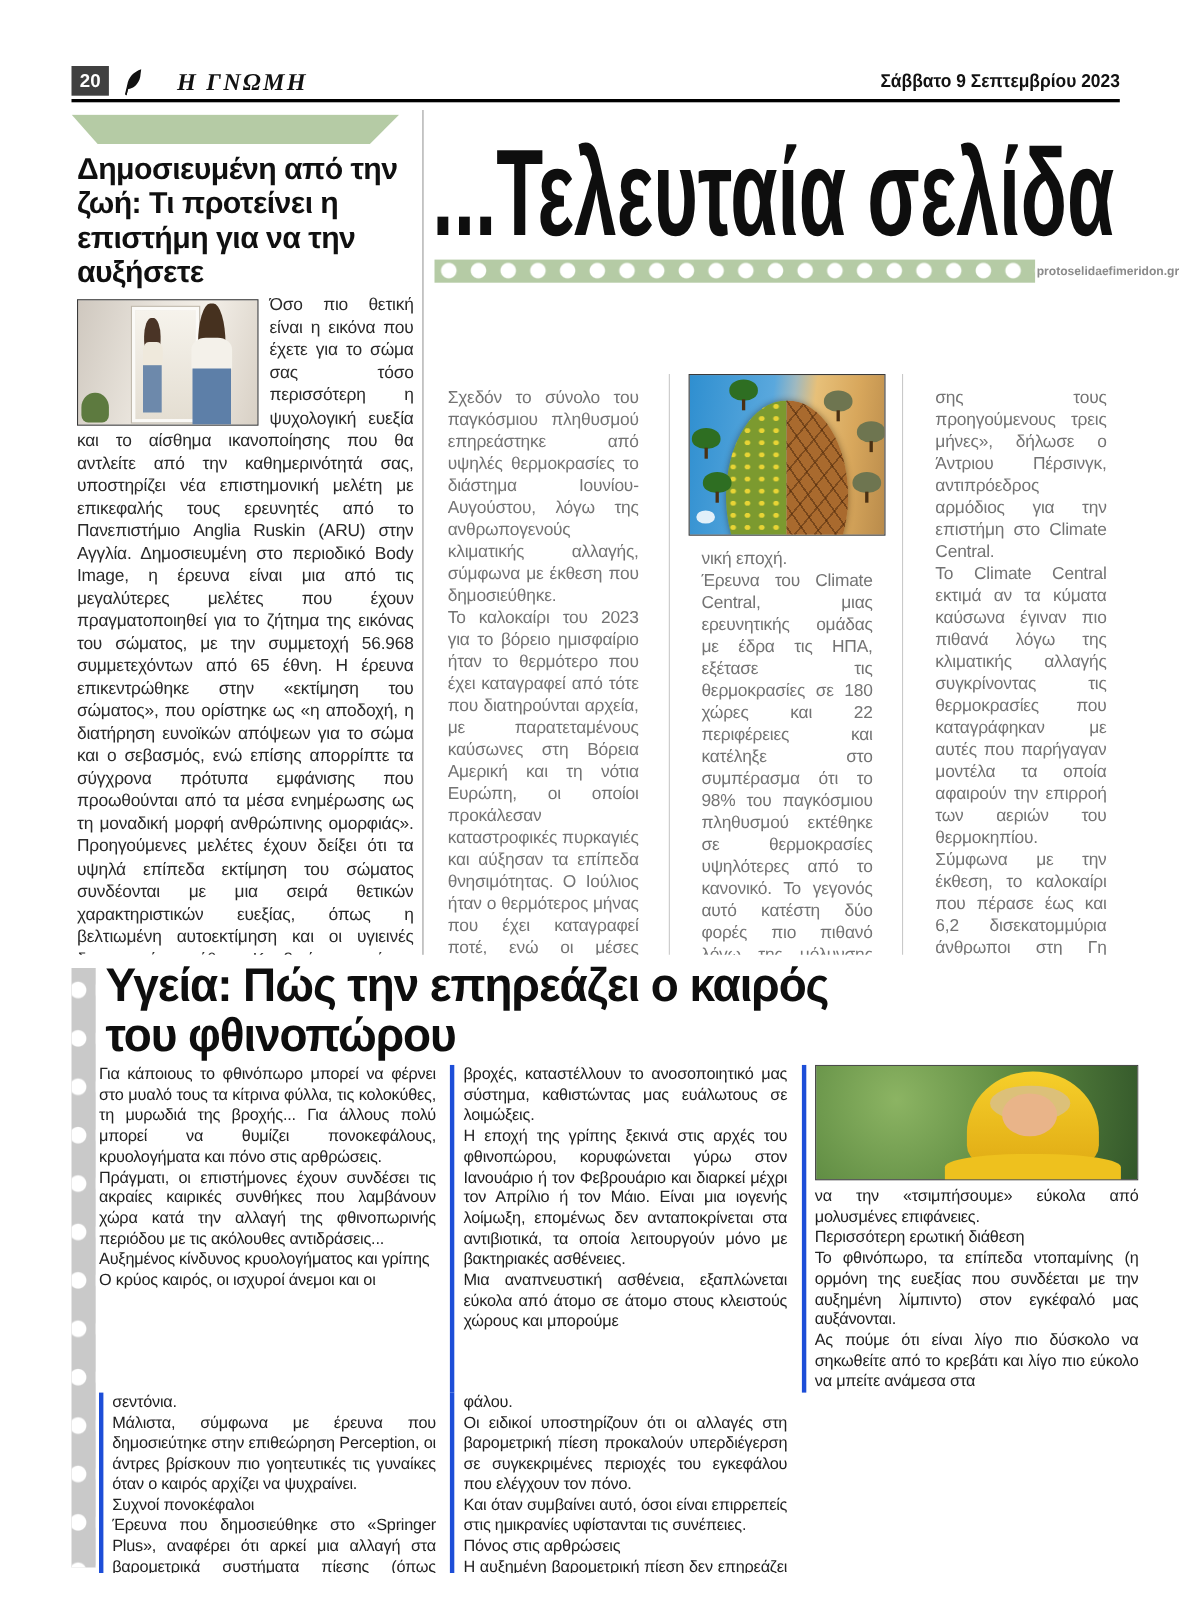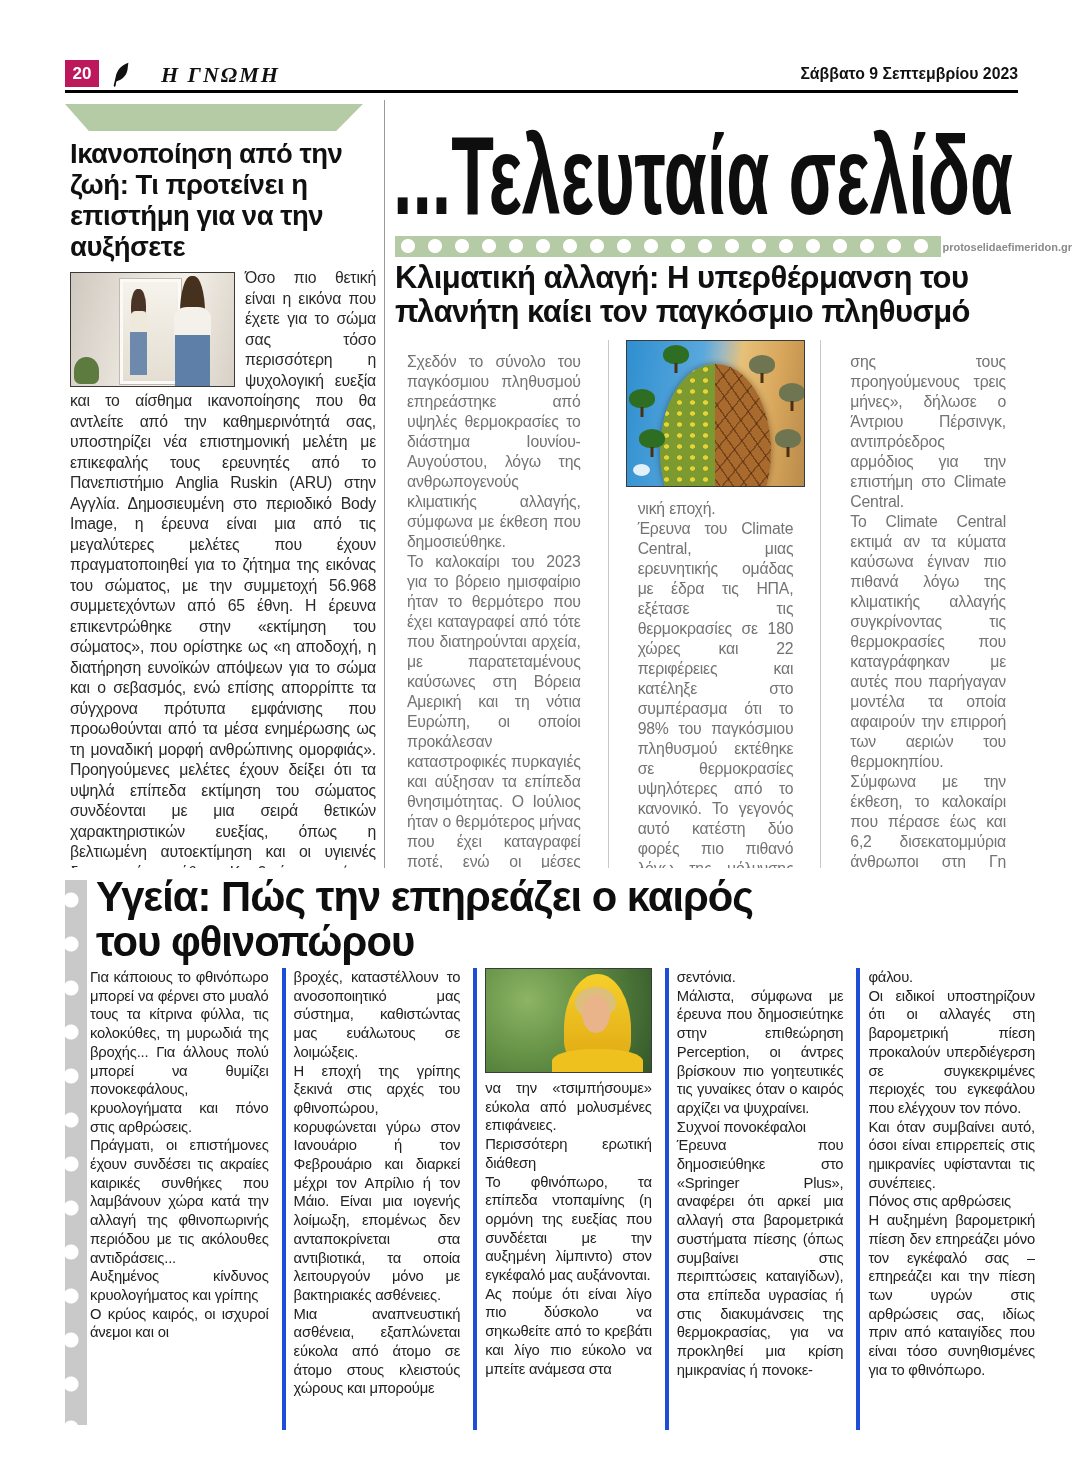--- a/index.html
+++ b/index.html
@@ -1,21 +1,21 @@
 <!DOCTYPE html>
 <html lang="el"><head>
 <meta charset="utf-8">
 <style>
   html,body{margin:0;padding:0;background:#fff;}
   .page{position:relative;width:1083px;height:1472px;background:#ffffff;overflow:hidden;
         font-family:"Liberation Sans","DejaVu Sans",sans-serif;color:#1c1c1c;}
 
   
   .hdr{position:absolute;left:65px;top:60px;width:953px;height:28px;}
-  .pageno{position:absolute;left:0;top:0;width:34px;height:27px;background:#be185d;color:#fff;
+  .pageno{position:absolute;left:0;top:0;width:34px;height:27px;background:#404040;color:#fff;
           font-weight:bold;font-size:17px;display:flex;align-items:center;justify-content:center;}
   .brand{position:absolute;left:44px;top:2px;display:flex;align-items:center;gap:4px;}
   .quill{width:24px;height:24px;transform:rotate(-8deg);}
   .brand-name{font-family:"Liberation Serif","DejaVu Serif",serif;font-style:italic;font-weight:bold;
               font-size:22px;letter-spacing:2px;color:#111;margin-left:24px;}
   .issue-date{position:absolute;right:0;top:4px;font-weight:bold;font-size:17px;
               transform:scaleX(.93);transform-origin:right center;color:#111;}
   .hdr-rule{position:absolute;left:65px;top:90px;width:953px;height:3px;background:#000;}
 
   
@@ -77,21 +77,21 @@
   .cloud{position:absolute;left:6px;bottom:10px;width:17px;height:12px;background:rgba(255,255,255,.85);border-radius:50%;}
 
   
   .strip{position:absolute;left:65px;top:880px;width:22px;height:545px;background:#c9c9c9;
          background-image:radial-gradient(circle at 6px 20px,#ffffff 7px,rgba(255,255,255,0) 8px);
          background-size:22px 44px;background-repeat:repeat-y;}
   .he-title{position:absolute;left:96px;top:874px;width:900px;margin:0;display:inline-block;
             font-size:43px;line-height:45px;font-weight:bold;letter-spacing:-1px;color:#0e0e0e;
             white-space:pre-line;transform:scaleX(.97);transform-origin:left center;}
   .he-cols{position:absolute;left:90px;top:968px;width:945px;height:462px;overflow:hidden;
-           display:grid;grid-template-columns:repeat(5,1fr);column-gap:13px;}
+           display:grid;grid-template-columns:repeat(3,1fr);column-gap:13px;}
   .he-cols .col{min-width:0;}
   .he-cols .col + .col{border-left:4px solid #1d4ed8;padding-left:8px;}
   .he-txt{margin:0;font-size:14.8px;line-height:18.7px;text-align:justify;color:#222;
           letter-spacing:-.2px;white-space:pre-line;}
 
   .rain-ph{width:100%;height:105px;margin-bottom:6px;box-sizing:border-box;
            background:radial-gradient(circle at 25% 30%,#8cb463 0%,#5d8a41 48%,#33572a 100%);}
   .rc-hood{position:absolute;left:47%;top:5%;width:41%;height:90%;
            background:linear-gradient(180deg,#f6cf2a,#dfa913);border-radius:50% 50% 35% 35% / 60% 60% 28% 28%;}
   .rc-hair{position:absolute;left:54%;top:17%;width:25%;height:32%;background:#dcc079;border-radius:50%;}
@@ -110,21 +110,21 @@
         <path d="M21 1c-7 1.2-12.5 5.6-14.6 12.4L3.2 21.5l1.3 1.2 2.1-5.2c6.8-.2 12-5.4 13.2-12.2L21 1z" fill="#111"></path>
         <path d="M4 22.5l3.5-9" stroke="#111" stroke-width="1" fill="none"></path>
       </svg>
       <span class="brand-name">Η ΓΝΩΜΗ</span>
     </div>
     <div class="issue-date">Σάββατο 9 Σεπτεμβρίου 2023</div>
   </div>
   <div class="hdr-rule"></div>
 
   <div class="green-banner"></div>
-  <h2 class="la-title">Ικανοποίηση από την
+  <h2 class="la-title">Δημοσιευμένη από την
 ζωή: Τι προτείνει η
 επιστήμη για να την
 αυξήσετε</h2>
   <div class="la-body">
     <div class="ph mirror-ph">
       <div class="mr-frame"></div>
       <div class="mr-ref-hair"></div>
       <div class="mr-ref-top"></div>
       <div class="mr-ref-jeans"></div>
       <div class="mr-hair"></div>
@@ -135,22 +135,20 @@
   </div>
 
   <div class="vdiv"></div>
 
   <svg class="big-title" viewBox="0 0 627 138">
     <text x="2" y="116" font-size="112" textLength="620" lengthAdjust="spacingAndGlyphs">...Τελευταία σελίδα</text>
   </svg>
   <div class="dot-band"></div>
   <div class="watermark">protoselidaefimeridon.gr</div>
 
-  <h2 class="cl-title">Κλιματική αλλαγή: Η υπερθέρμανση του
-πλανήτη καίει τον παγκόσμιο πληθυσμό</h2>
   <div class="cl-cols">
     <div class="col">
       <p class="body-txt">Σχεδόν το σύνολο του παγκόσμιου πληθυσμού επηρεάστηκε από υψηλές θερμοκρασίες το διάστημα Ιουνίου- Αυγούστου, λόγω της ανθρωπογενούς κλιματικής αλλαγής, σύμφωνα με έκθεση που δημοσιεύθηκε.
 Το καλοκαίρι του 2023 για το βόρειο ημισφαίριο ήταν το θερμότερο που έχει καταγραφεί από τότε που διατηρούνται αρχεία, με παρατεταμένους καύσωνες στη Βόρεια Αμερική και τη νότια Ευρώπη, οι οποίοι προκάλεσαν καταστροφικές πυρκαγιές και αύξησαν τα επίπεδα θνησιμότητας. Ο Ιούλιος ήταν ο θερμότερος μήνας που έχει καταγραφεί ποτέ, ενώ οι μέσες θερμοκρασίες τον Αύγουστο ήταν κατά 1,5 βαθμό Κελσίου υψηλότερες από την προβιομηχα-</p>
     </div>
     <div class="col">
       <div class="ph earth-ph">
         <div class="globe">
           <div class="globe-left"></div>
           <div class="globe-right"></div>

